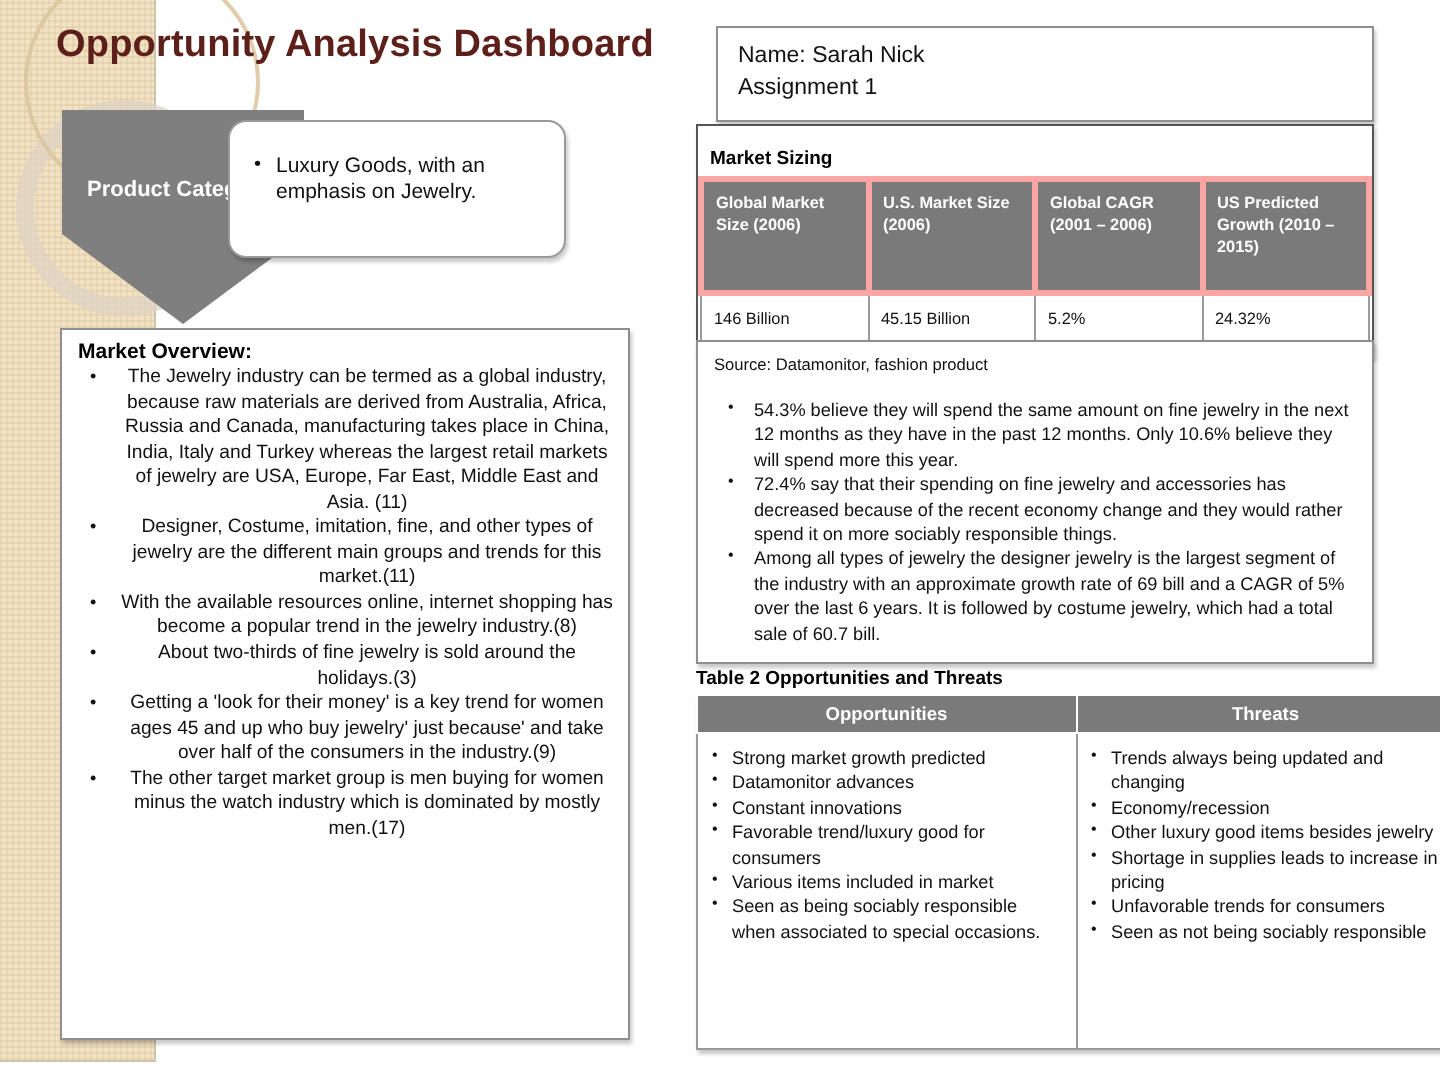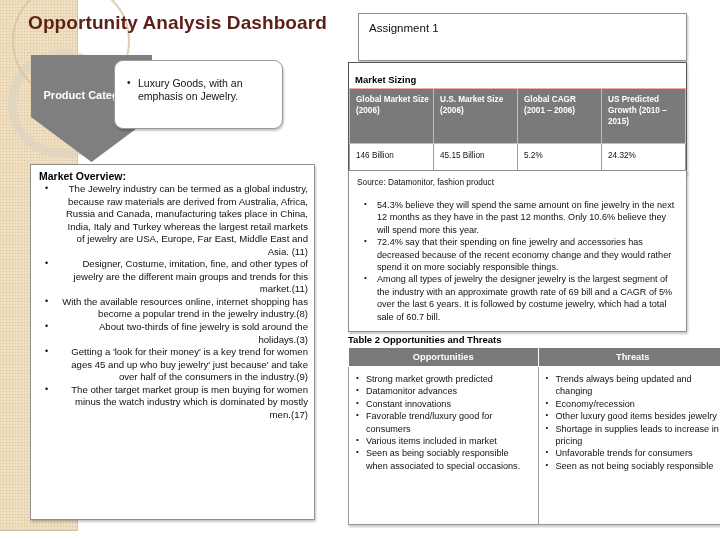--- a/index.html
+++ b/index.html
@@ -119,21 +119,21 @@
     margin-bottom: 1px;
     padding-left: 2px;
   }
   .overview-list { list-style: none; }
   .overview-list li {
     position: relative;
     padding-left: 22px;
     font-size: 9.6px;
     line-height: 12.55px;
     color: #111;
-    text-align: right;
+    text-align: center;
   }
   .overview-list li:before {
     content: "\2022";
     position: absolute;
     left: 8px; top: -1px;
     font-size: 9px;
   }
 
   
   .name-box {
@@ -175,21 +175,21 @@
   }
   table.sizing th {
     background: #7a7a7a;
     color: #ffffff;
     font-size: 8.2px;
     font-weight: bold;
     line-height: 11px;
     text-align: left;
     vertical-align: top;
     padding: 5px 4px 16px 6px;
-    border: 1px solid #fca5a5;
+    border: 3px solid #fca5a5;
   }
   table.sizing td {
     background: #ffffff;
     color: #111;
     font-size: 8.2px;
     line-height: 11px;
     text-align: left;
     vertical-align: top;
     padding: 6px 4px 12px 6px;
     border: 1px solid #9a9a9a;
@@ -306,20 +306,21 @@
       <li>The Jewelry industry can be termed as a global industry, because raw materials are derived from Australia, Africa, Russia and Canada, manufacturing takes place in China, India, Italy and Turkey whereas the largest retail markets of jewelry are USA, Europe, Far East, Middle East and Asia. (11)</li>
       <li>Designer, Costume, imitation, fine, and other types of jewelry are the different main groups and trends for this market.(11)</li>
       <li>With the available resources online, internet shopping has become a popular trend in the jewelry industry.(8)</li>
       <li>About two-thirds of fine jewelry is sold around the holidays.(3)</li>
       <li>Getting a 'look for their money' is a key trend for women ages 45 and up who buy jewelry' just because' and take over half of the consumers in the industry.(9)</li>
       <li>The other target market group is men buying for women minus the watch industry which is dominated by mostly men.(17)</li>
     </ul>
   </div>
 
   <div class="name-box">
+    <div>Name: Sarah Nick</div>
     <div>Assignment 1</div>
   </div>
 
   <div class="sizing-wrap">
     <div class="sizing-caption">Market Sizing</div>
     <table class="sizing">
       <thead>
         <tr>
           <th>Global Market Size (2006)</th>
           <th>U.S. Market Size (2006)</th>

